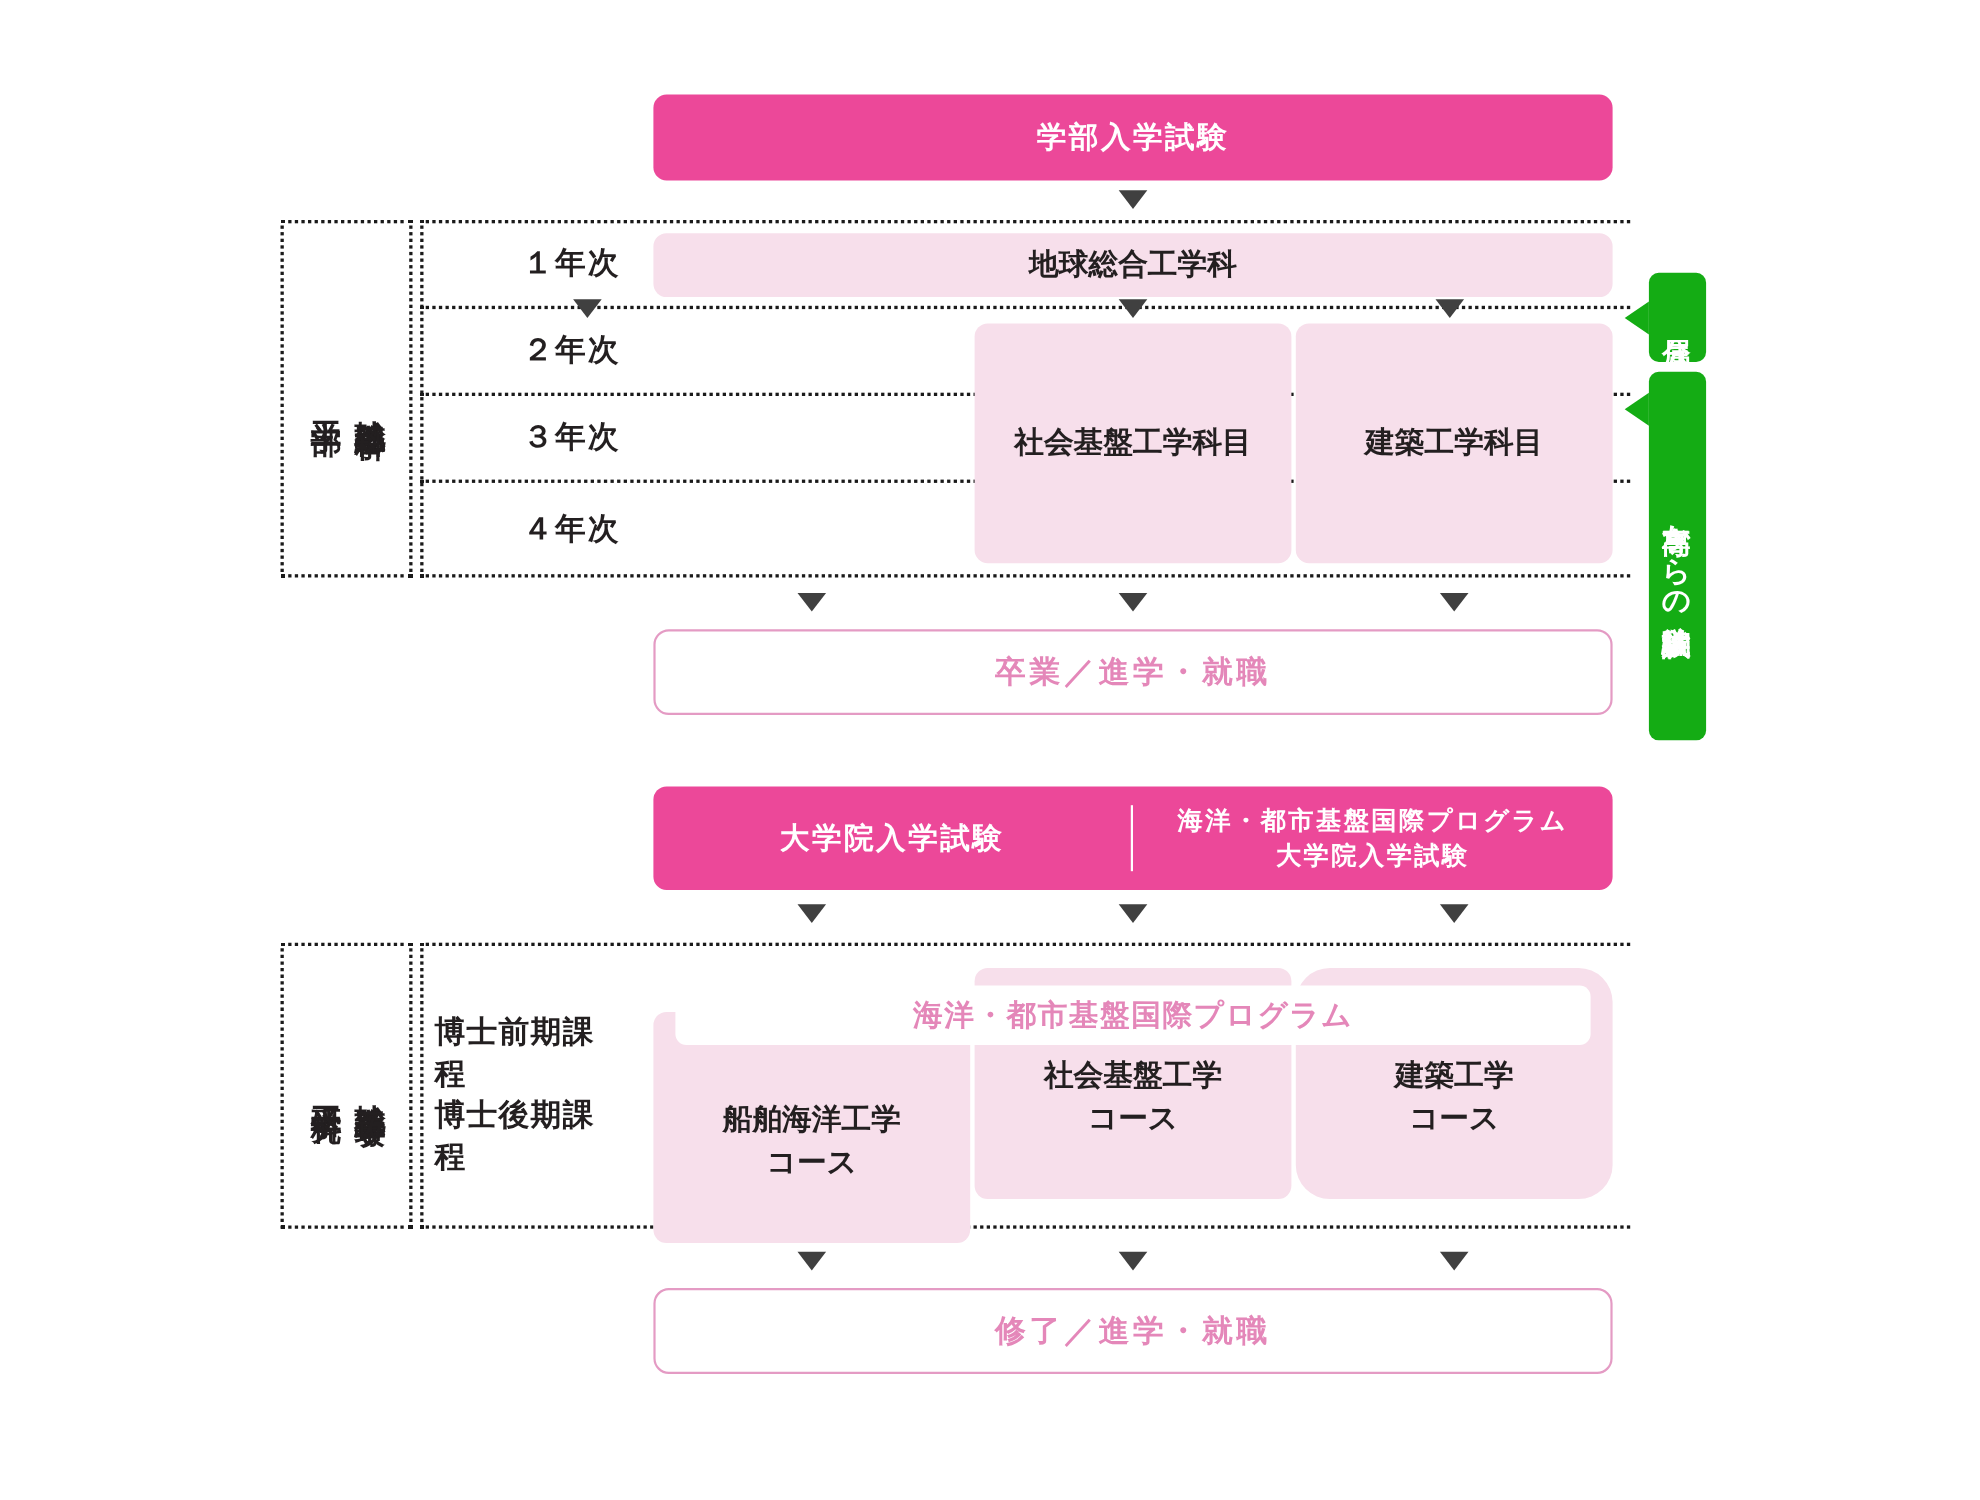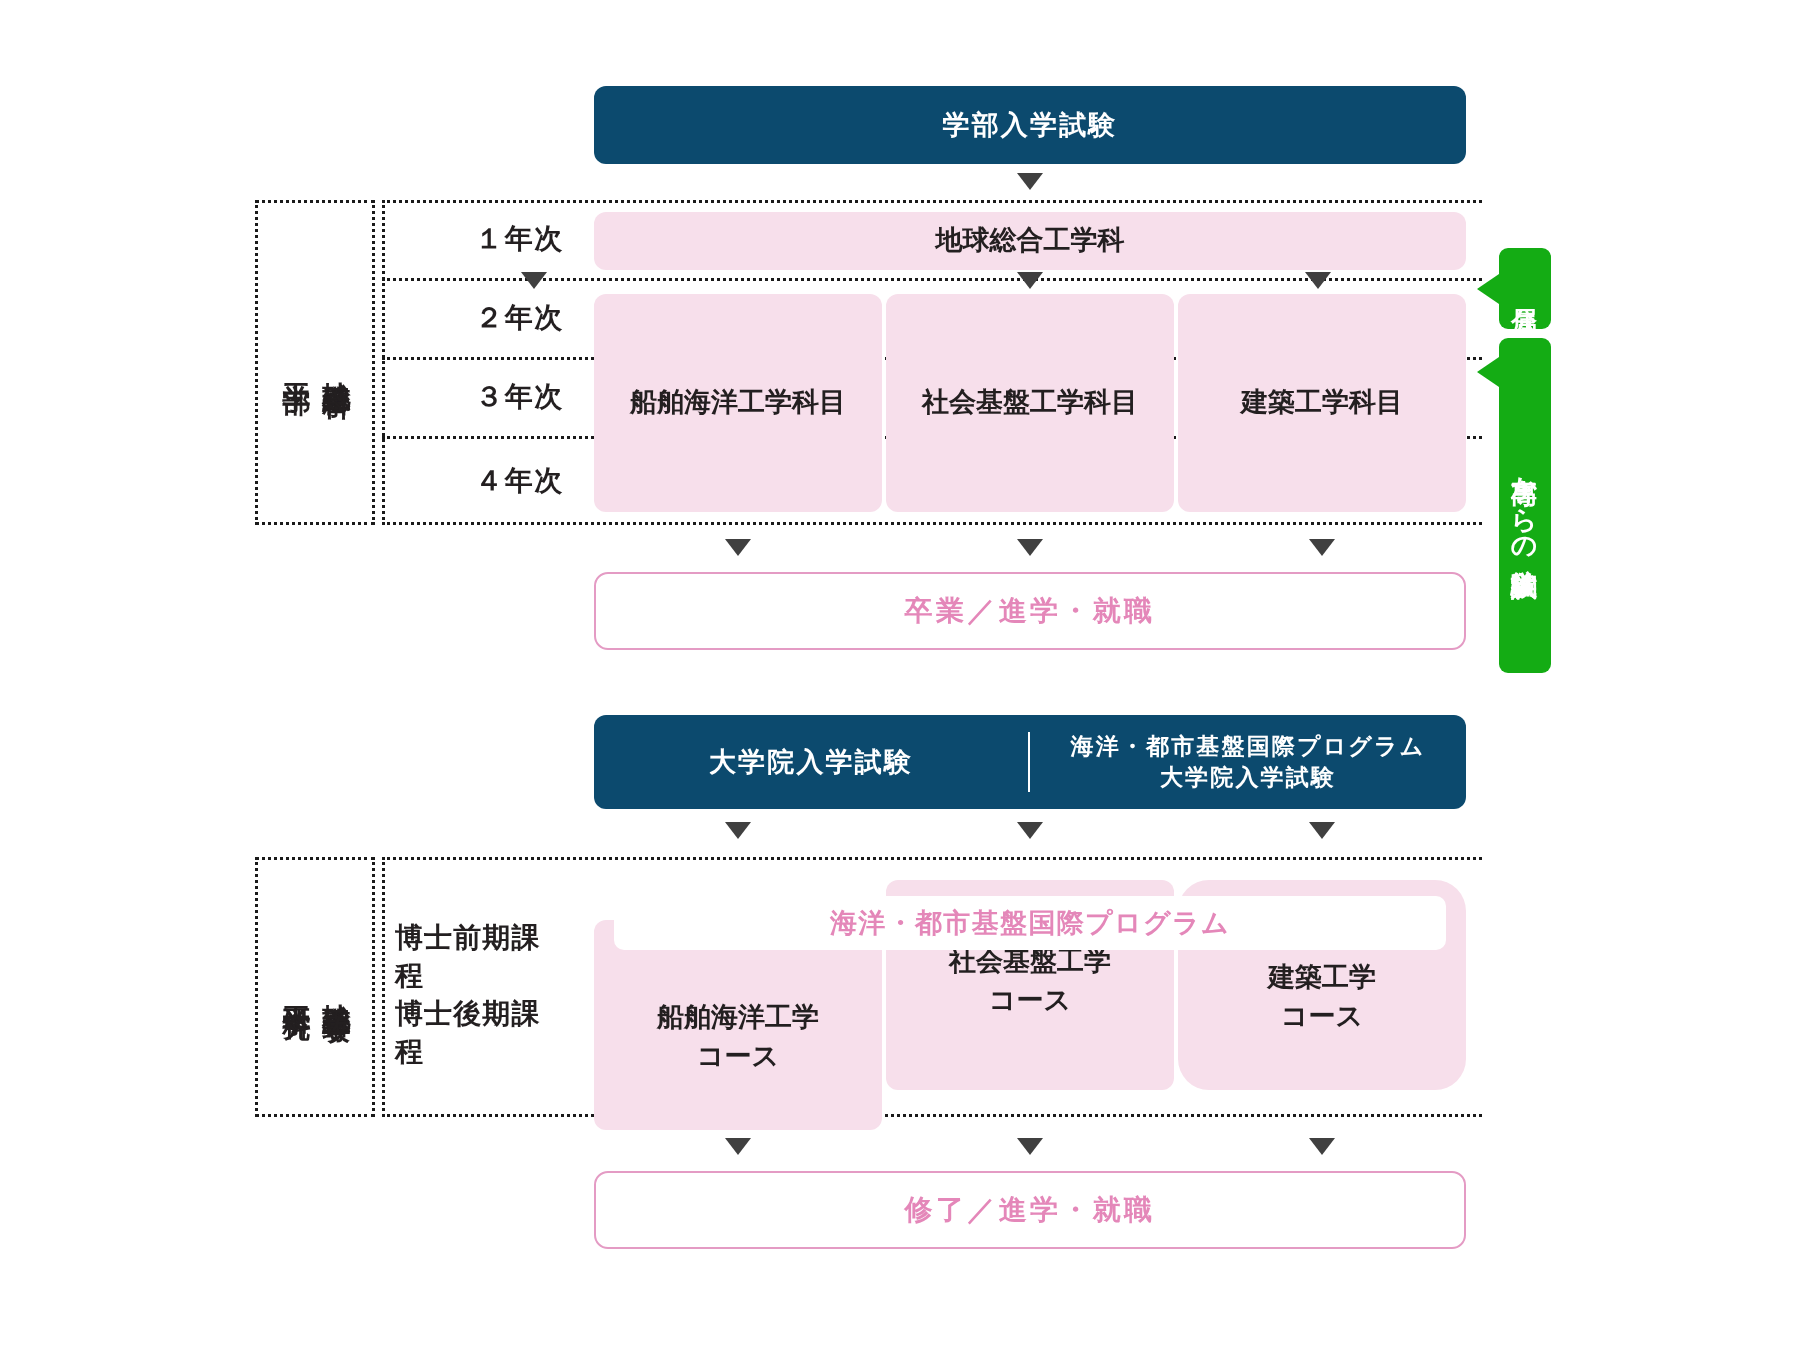--- a/index.html
+++ b/index.html
@@ -19,21 +19,21 @@
     height: 1364px;
     background: #ffffff;
     overflow: hidden;
   }
 
   
   .abs { position: absolute; box-sizing: border-box; }
 
   
   .exam-bar {
-    background: #0c4a6e;
+    background: #ec4899;
     border-radius: 12px;
     color: #ffffff;
     font-weight: bold;
     display: flex;
     align-items: center;
     justify-content: center;
     letter-spacing: 0.08em;
   }
   .exam-bar .seg {
     display: flex;
@@ -183,21 +183,20 @@
   <div class="abs year-label" style="left:400px; top:278px; width:164px; height:79px; font-size:28px;">２年次</div>
   <div class="abs year-label" style="left:400px; top:357px; width:164px; height:79px; font-size:28px;">３年次</div>
   <div class="abs year-label" style="left:400px; top:436px; width:164px; height:89px; font-size:28px;">４年次</div>
 
   <div class="abs pink-box" style="left:594px; top:212px; width:872px; height:58px; font-size:27px;">地球総合工学科</div>
 
   <div class="abs tri-down" style="left:521px; top:272px;"></div>
   <div class="abs tri-down" style="left:1017px; top:272px;"></div>
   <div class="abs tri-down" style="left:1305px; top:272px;"></div>
 
-  <div class="abs pink-box" style="left:594px; top:294px; width:288px; height:218px; font-size:27px;">船舶海洋工学科目</div>
   <div class="abs pink-box" style="left:886px; top:294px; width:288px; height:218px; font-size:27px;">社会基盤工学科目</div>
   <div class="abs pink-box" style="left:1178px; top:294px; width:288px; height:218px; font-size:27px;">建築工学科目</div>
 
   <div class="abs tri-down" style="left:725px; top:539px;"></div>
   <div class="abs tri-down" style="left:1017px; top:539px;"></div>
   <div class="abs tri-down" style="left:1309px; top:539px;"></div>
 
   <div class="abs outline-box" style="left:594px; top:572px; width:872px; height:78px; font-size:28px;">卒業／進学・就職</div>
 
   <div class="abs green-badge" style="left:1499px; top:248px; width:52px; height:81px;">
@@ -243,21 +242,21 @@
   </div>
 
   <div class="abs pink-box" style="left:594px; top:880px; width:288px; height:210px; font-size:27px; align-items:flex-end;
               padding-bottom:0;margin-top:40px;">
     <div style="width:100%; padding-bottom:54px;">
       <span class="course-label-line">船舶海洋工学</span>
       <span class="course-label-line">コース</span>
     </div>
   </div>
   <div class="abs pink-box" style="left:886px; top:880px; width:288px; height:210px; font-size:27px; align-items:flex-end;">
-    <div style="width:100%; padding-bottom:70px;">
+    <div style="width:100%; padding-bottom:54px;">
       <span class="course-label-line">社会基盤工学</span>
       <span class="course-label-line">コース</span>
     </div>
   </div>
   <div class="abs pink-box" style="left:1178px; top:880px; width:288px; height:210px; font-size:27px; align-items:flex-end;border-radius:31px;">
     <div style="width:100%; padding-bottom:54px;">
       <span class="course-label-line">建築工学</span>
       <span class="course-label-line">コース</span>
     </div>
   </div>

